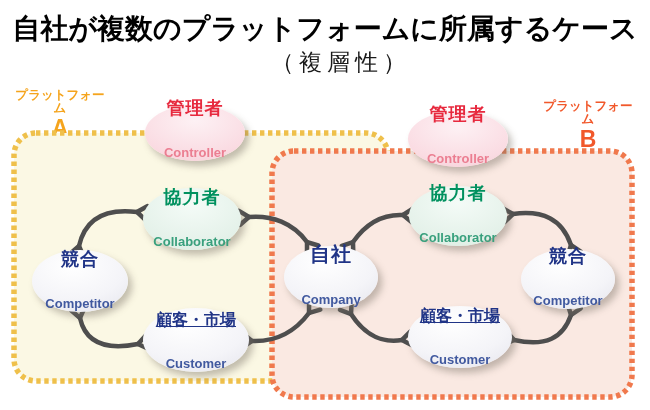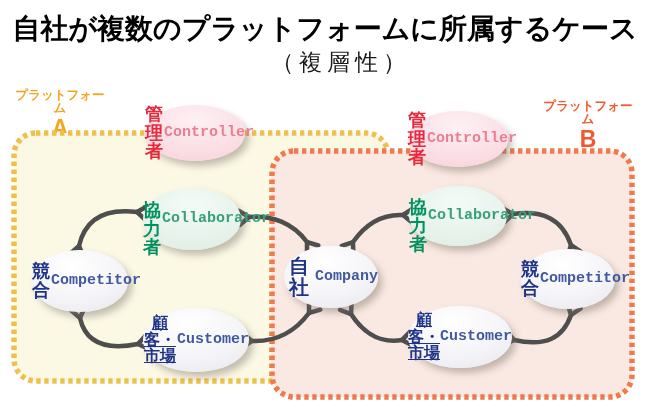--- a/index.html
+++ b/index.html
@@ -18,26 +18,26 @@
   .pf-label{position:absolute;text-align:center;line-height:1.05;}
   .pf-label .pf-name{font-size:12.5px;font-weight:800;display:block;}
   .pf-label .pf-id{font-size:23px;font-weight:800;display:block;margin-top:1px;}
   .pf-a{left:14px;top:89px;width:92px;color:#F5A41D;}
   .pf-b{left:540px;top:100px;width:96px;color:#F1582B;}
 
   svg.base{position:absolute;left:0;top:0;}
 
   .node{
     position:absolute;border-radius:50%;
-    display:flex;align-items:center;justify-content:space-between;
+    display:flex;flex-direction:column;align-items:center;justify-content:flex-end;
     box-shadow:4px 5px 7px rgba(125,115,105,0.45);
     text-align:center;
   }
   .node .jp{font-weight:800;font-size:18px;line-height:1.05;letter-spacing:1px;}
-  .node .en{font-family:Liberation Mono, monospace;font-weight:700;font-size:15px;line-height:1.15;}
+  .node .en{font-family:Liberation Sans, sans-serif;font-weight:700;font-size:13px;line-height:1.15;margin-top:28px;}
   .node-pink{background:radial-gradient(ellipse 100% 100% at 50% 28%,#FDF1F4 0%,#FADBE2 62%,#F4C5D0 100%);}
   .node-mint{background:radial-gradient(ellipse 100% 100% at 50% 28%,#F4FBF7 0%,#E4F1E9 62%,#D5E9DD 100%);}
   .node-gray{background:radial-gradient(ellipse 100% 100% at 42% 26%,#FFFFFF 0%,#F4F4F8 55%,#E2E2EA 100%);}
   .t-red{color:#E7293E;}    .s-red{color:#EB7E91;}
   .t-green{color:#00915F;margin-top:20px;}  .s-green{color:#39A07D;}
   .t-navy{color:#203487;}   .s-navy{color:#41599F;}
   .jp-sm{font-size:16px !important;letter-spacing:0 !important;text-decoration:underline;}
   .jp-lg{font-size:20px !important;}
 </style>
 </head>

